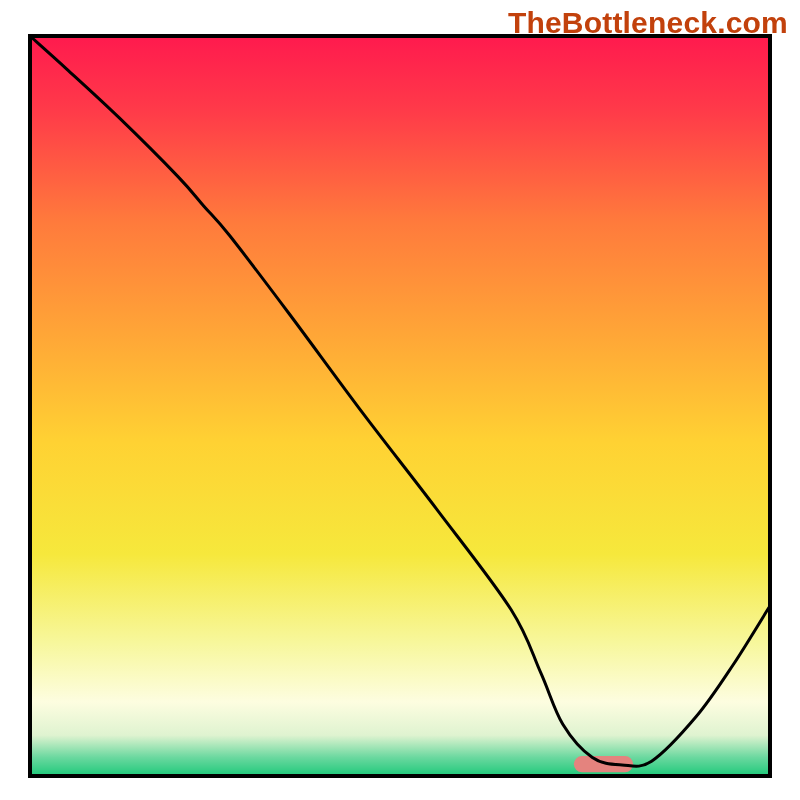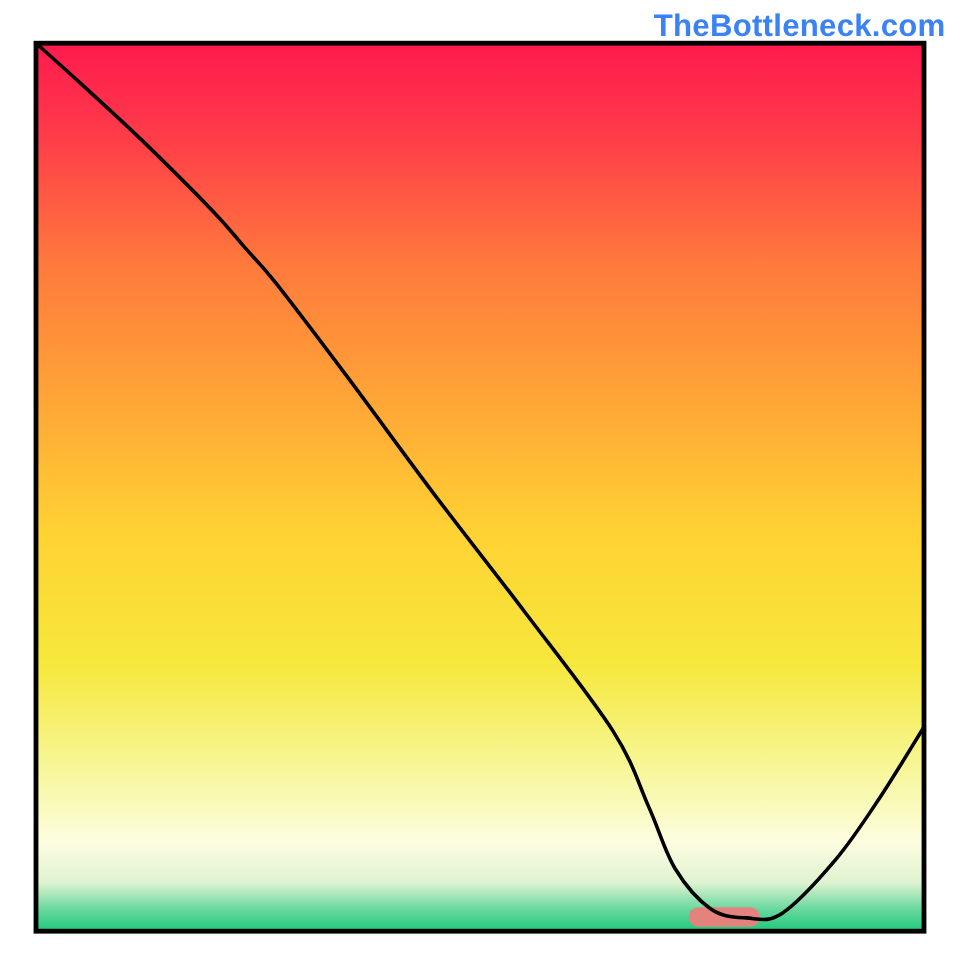--- a/index.html
+++ b/index.html
@@ -13,23 +13,23 @@
   }
   .stage {
     position: relative;
     width: 800px;
     height: 800px;
   }
   .watermark {
     position: absolute;
     top: 6px;
     right: 12px;
-    font-size: 26px;
+    font-size: 30px;
     font-weight: 600;
-    color: #3b82f6;
+    color: #c2410c;
     letter-spacing: 0.2px;
     z-index: 20;
   }
   svg.chart {
     position: absolute;
     top: 0;
     left: 0;
     width: 800px;
     height: 800px;
     z-index: 10;

